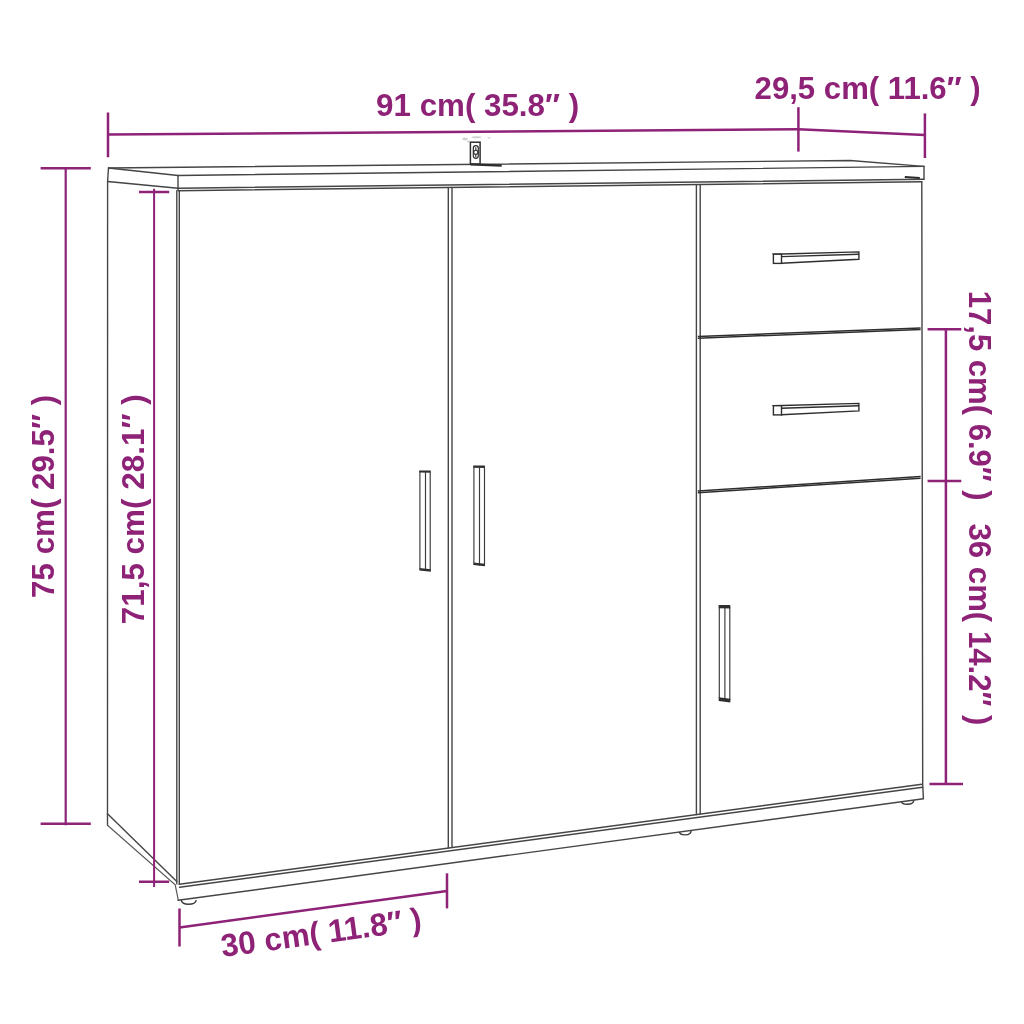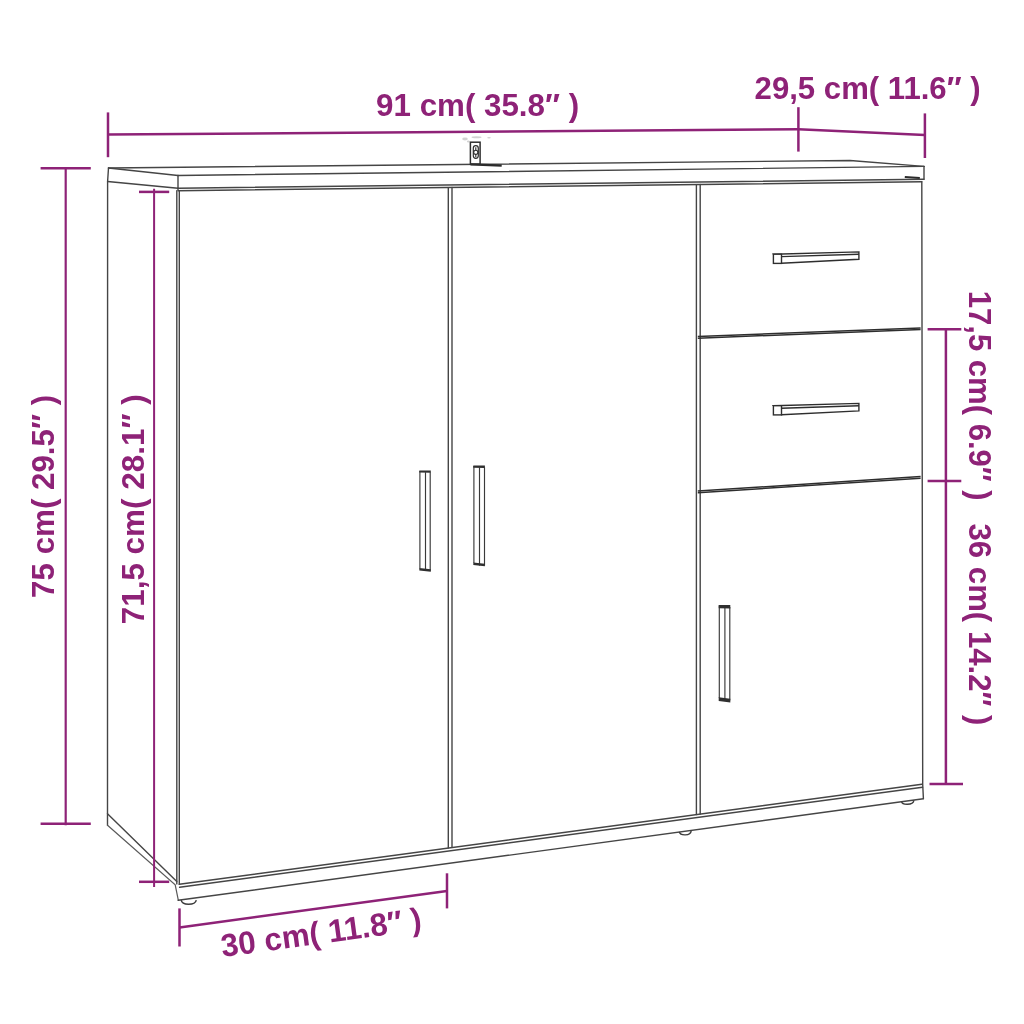--- a/index.html
+++ b/index.html
@@ -1,16 +1,16 @@
 <!DOCTYPE html>
 <html><head>
 <meta charset="utf-8">
 <style>
   html,body{margin:0;padding:0;background:#ffffff;}
-  #stage{position:relative;width:1024px;height:1024px;background:#ffffff;overflow:hidden;}
+  #stage{position:relative;width:1024px;height:1024px;background:#ffffff;overflow:hidden;border-radius:7px;}
   svg{position:absolute;left:0;top:0;}
   text{font-family:"Liberation Sans", sans-serif;font-weight:bold;fill:#8E2277;}
 </style>
 </head>
 <body>
 <div id="stage">
 <svg width="1024" height="1024" viewBox="0 0 1024 1024">
 
   <g stroke="#454545" stroke-width="1.4" fill="none" stroke-linecap="round">
 

